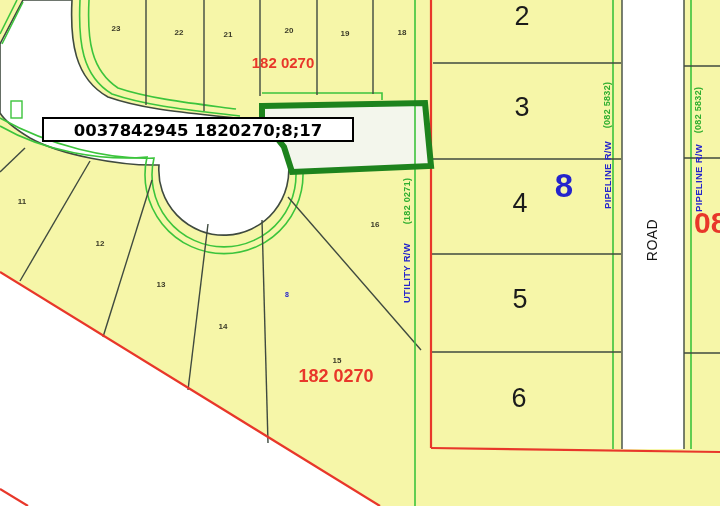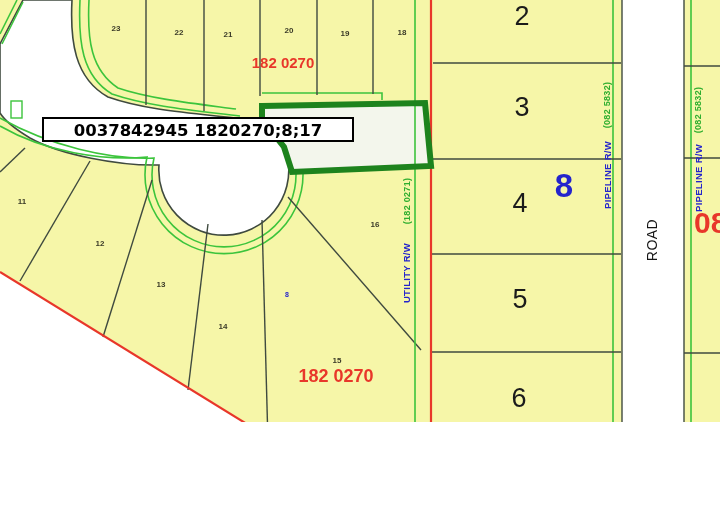--- a/index.html
+++ b/index.html
@@ -1,16 +1,16 @@
 <!DOCTYPE html>
 <html><head>
 <meta charset="utf-8">
 <style>
   html,body{margin:0;padding:0;background:#fff;}
-  #stage{position:relative;width:720px;height:422px;overflow:hidden;
+  #stage{position:relative;width:720px;height:506px;overflow:hidden;
          font-family:"Liberation Sans",sans-serif;}
   svg{display:block;}
   text{font-family:"Liberation Sans",sans-serif;}
   .lot-sm{font-size:8px;font-weight:bold;fill:#3b3b28;}
   .lot-lg{font-size:27px;font-weight:400;fill:#1b1b1b;}
   .plan-red{fill:#e8372a;font-weight:bold;}
   .rw-blue{fill:#2424cc;font-size:9.5px;font-weight:bold;letter-spacing:.3px;}
   .rw-green{fill:#2fae2f;font-size:9px;font-weight:bold;letter-spacing:.3px;}
   .road-txt{fill:#141414;font-size:14px;letter-spacing:.5px;}
   .tip-txt{font-family:"DejaVu Sans","Liberation Sans",sans-serif;

